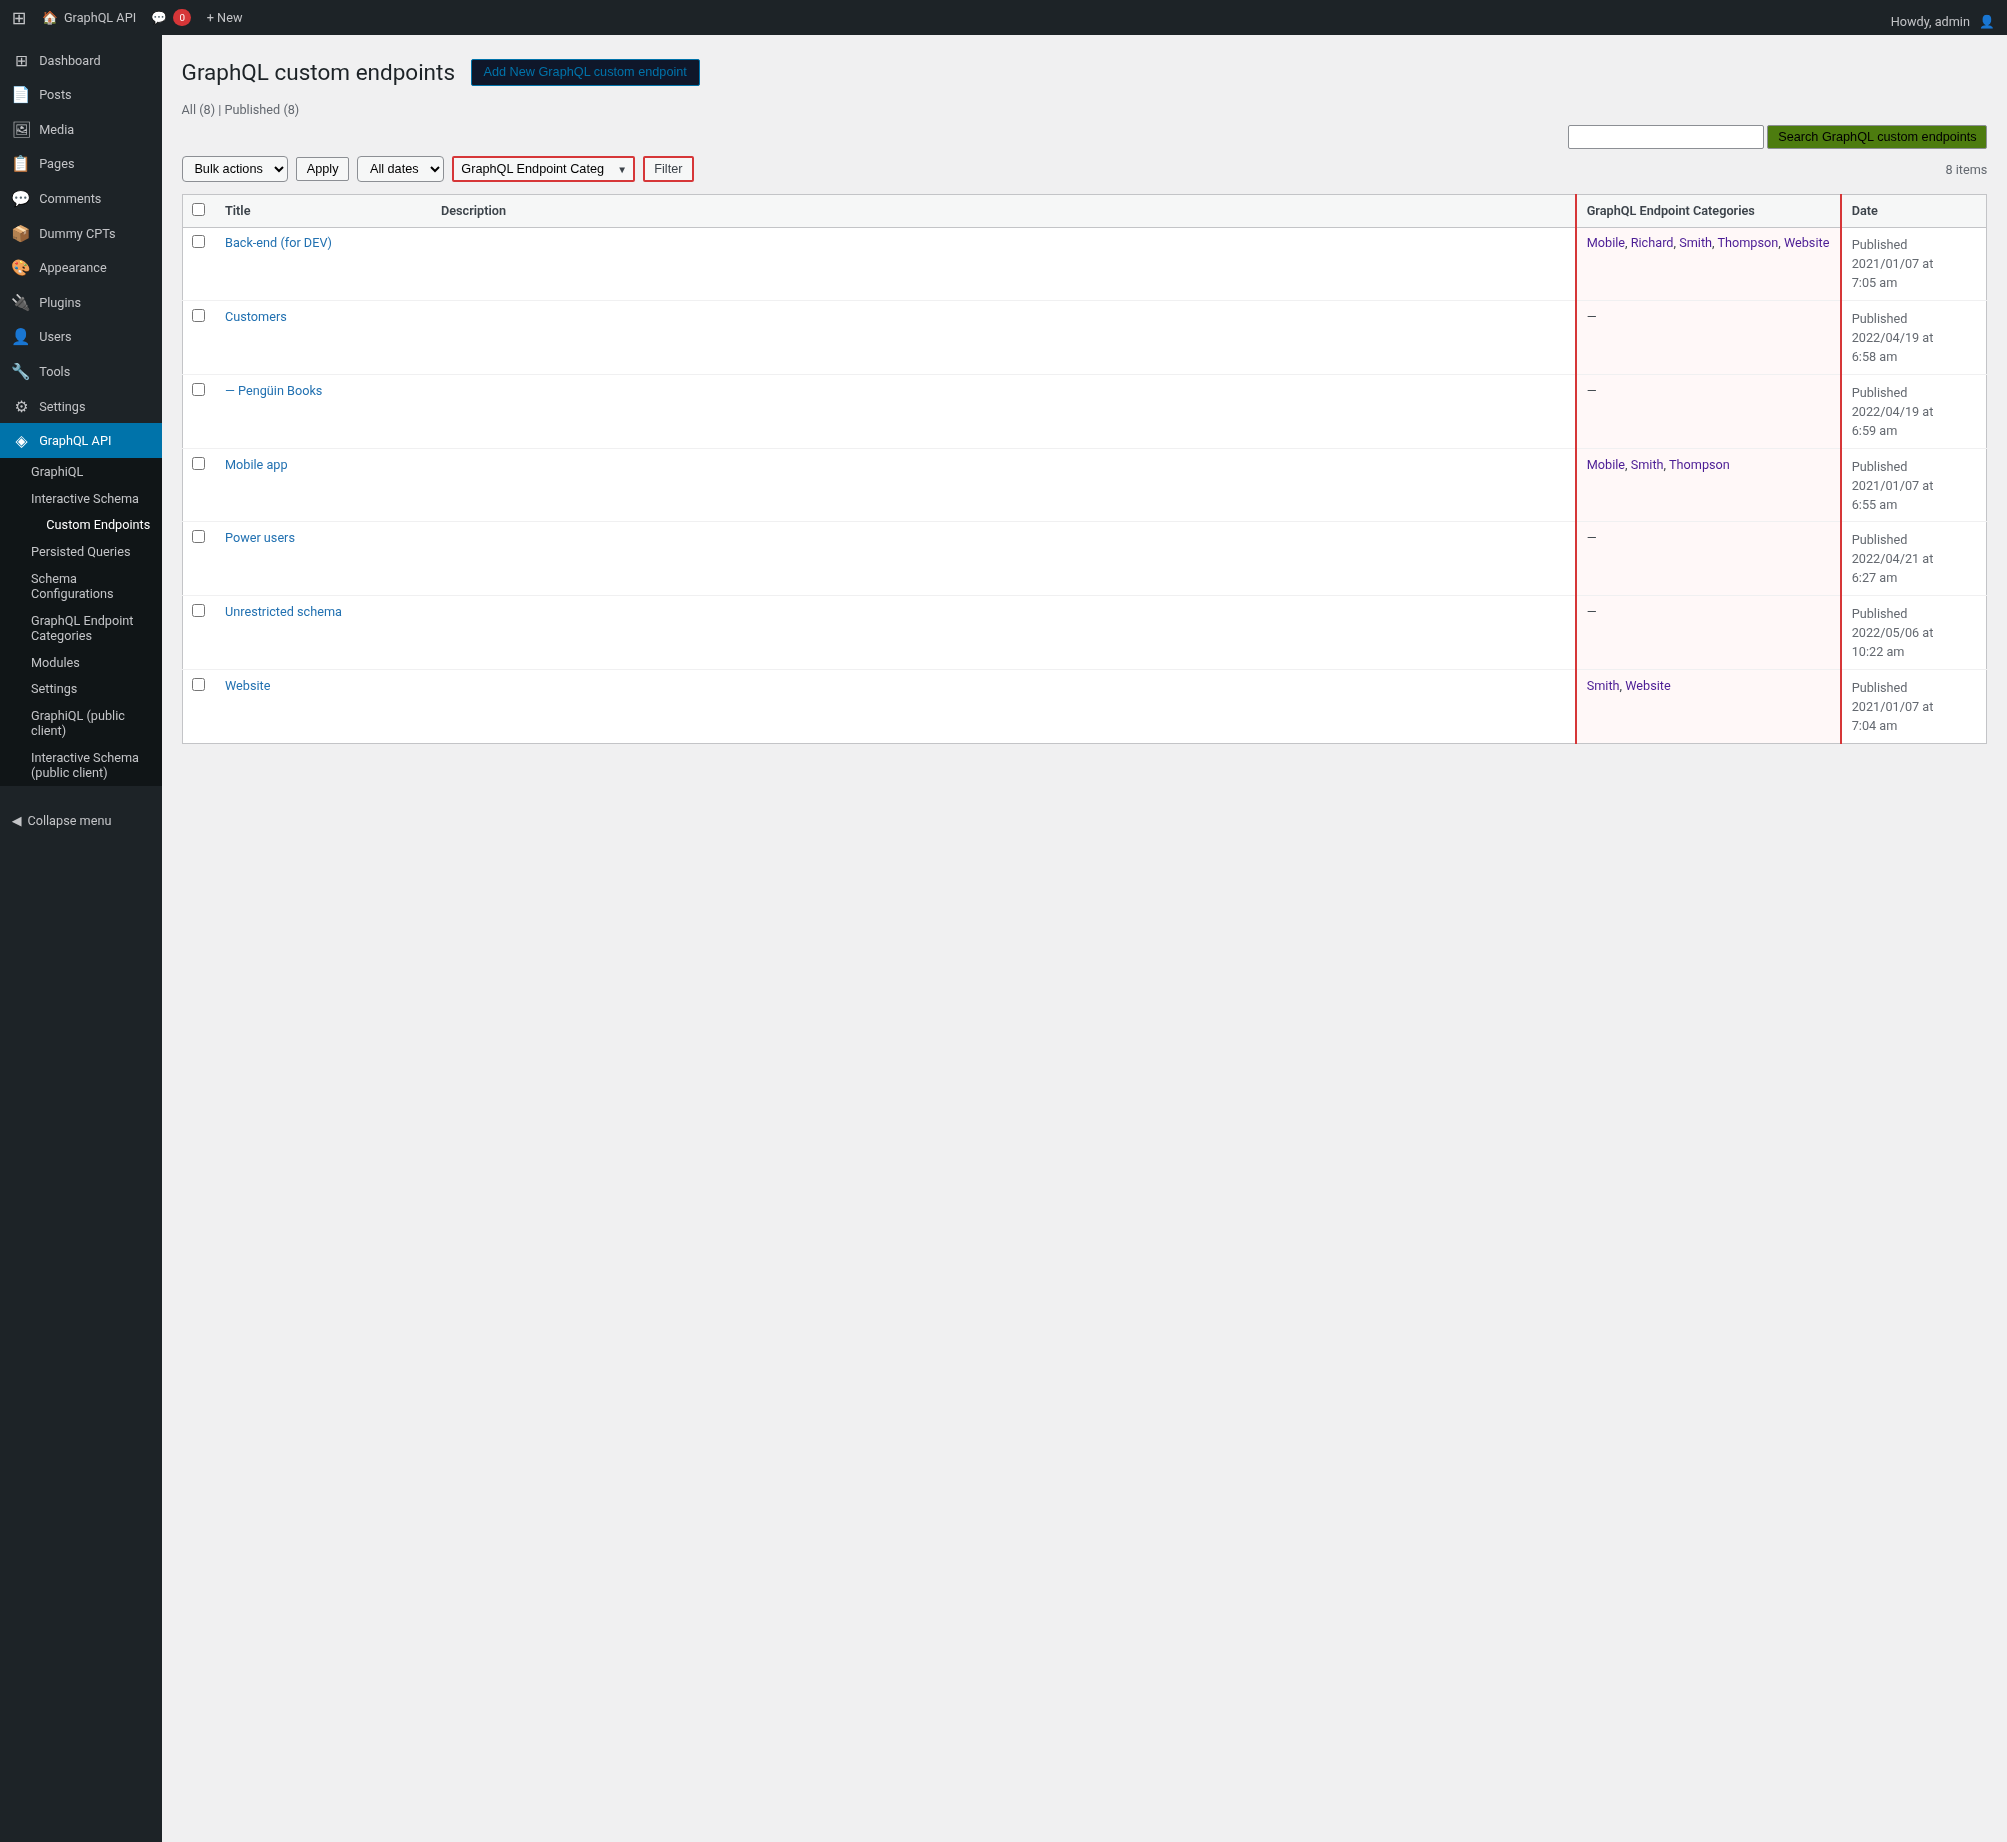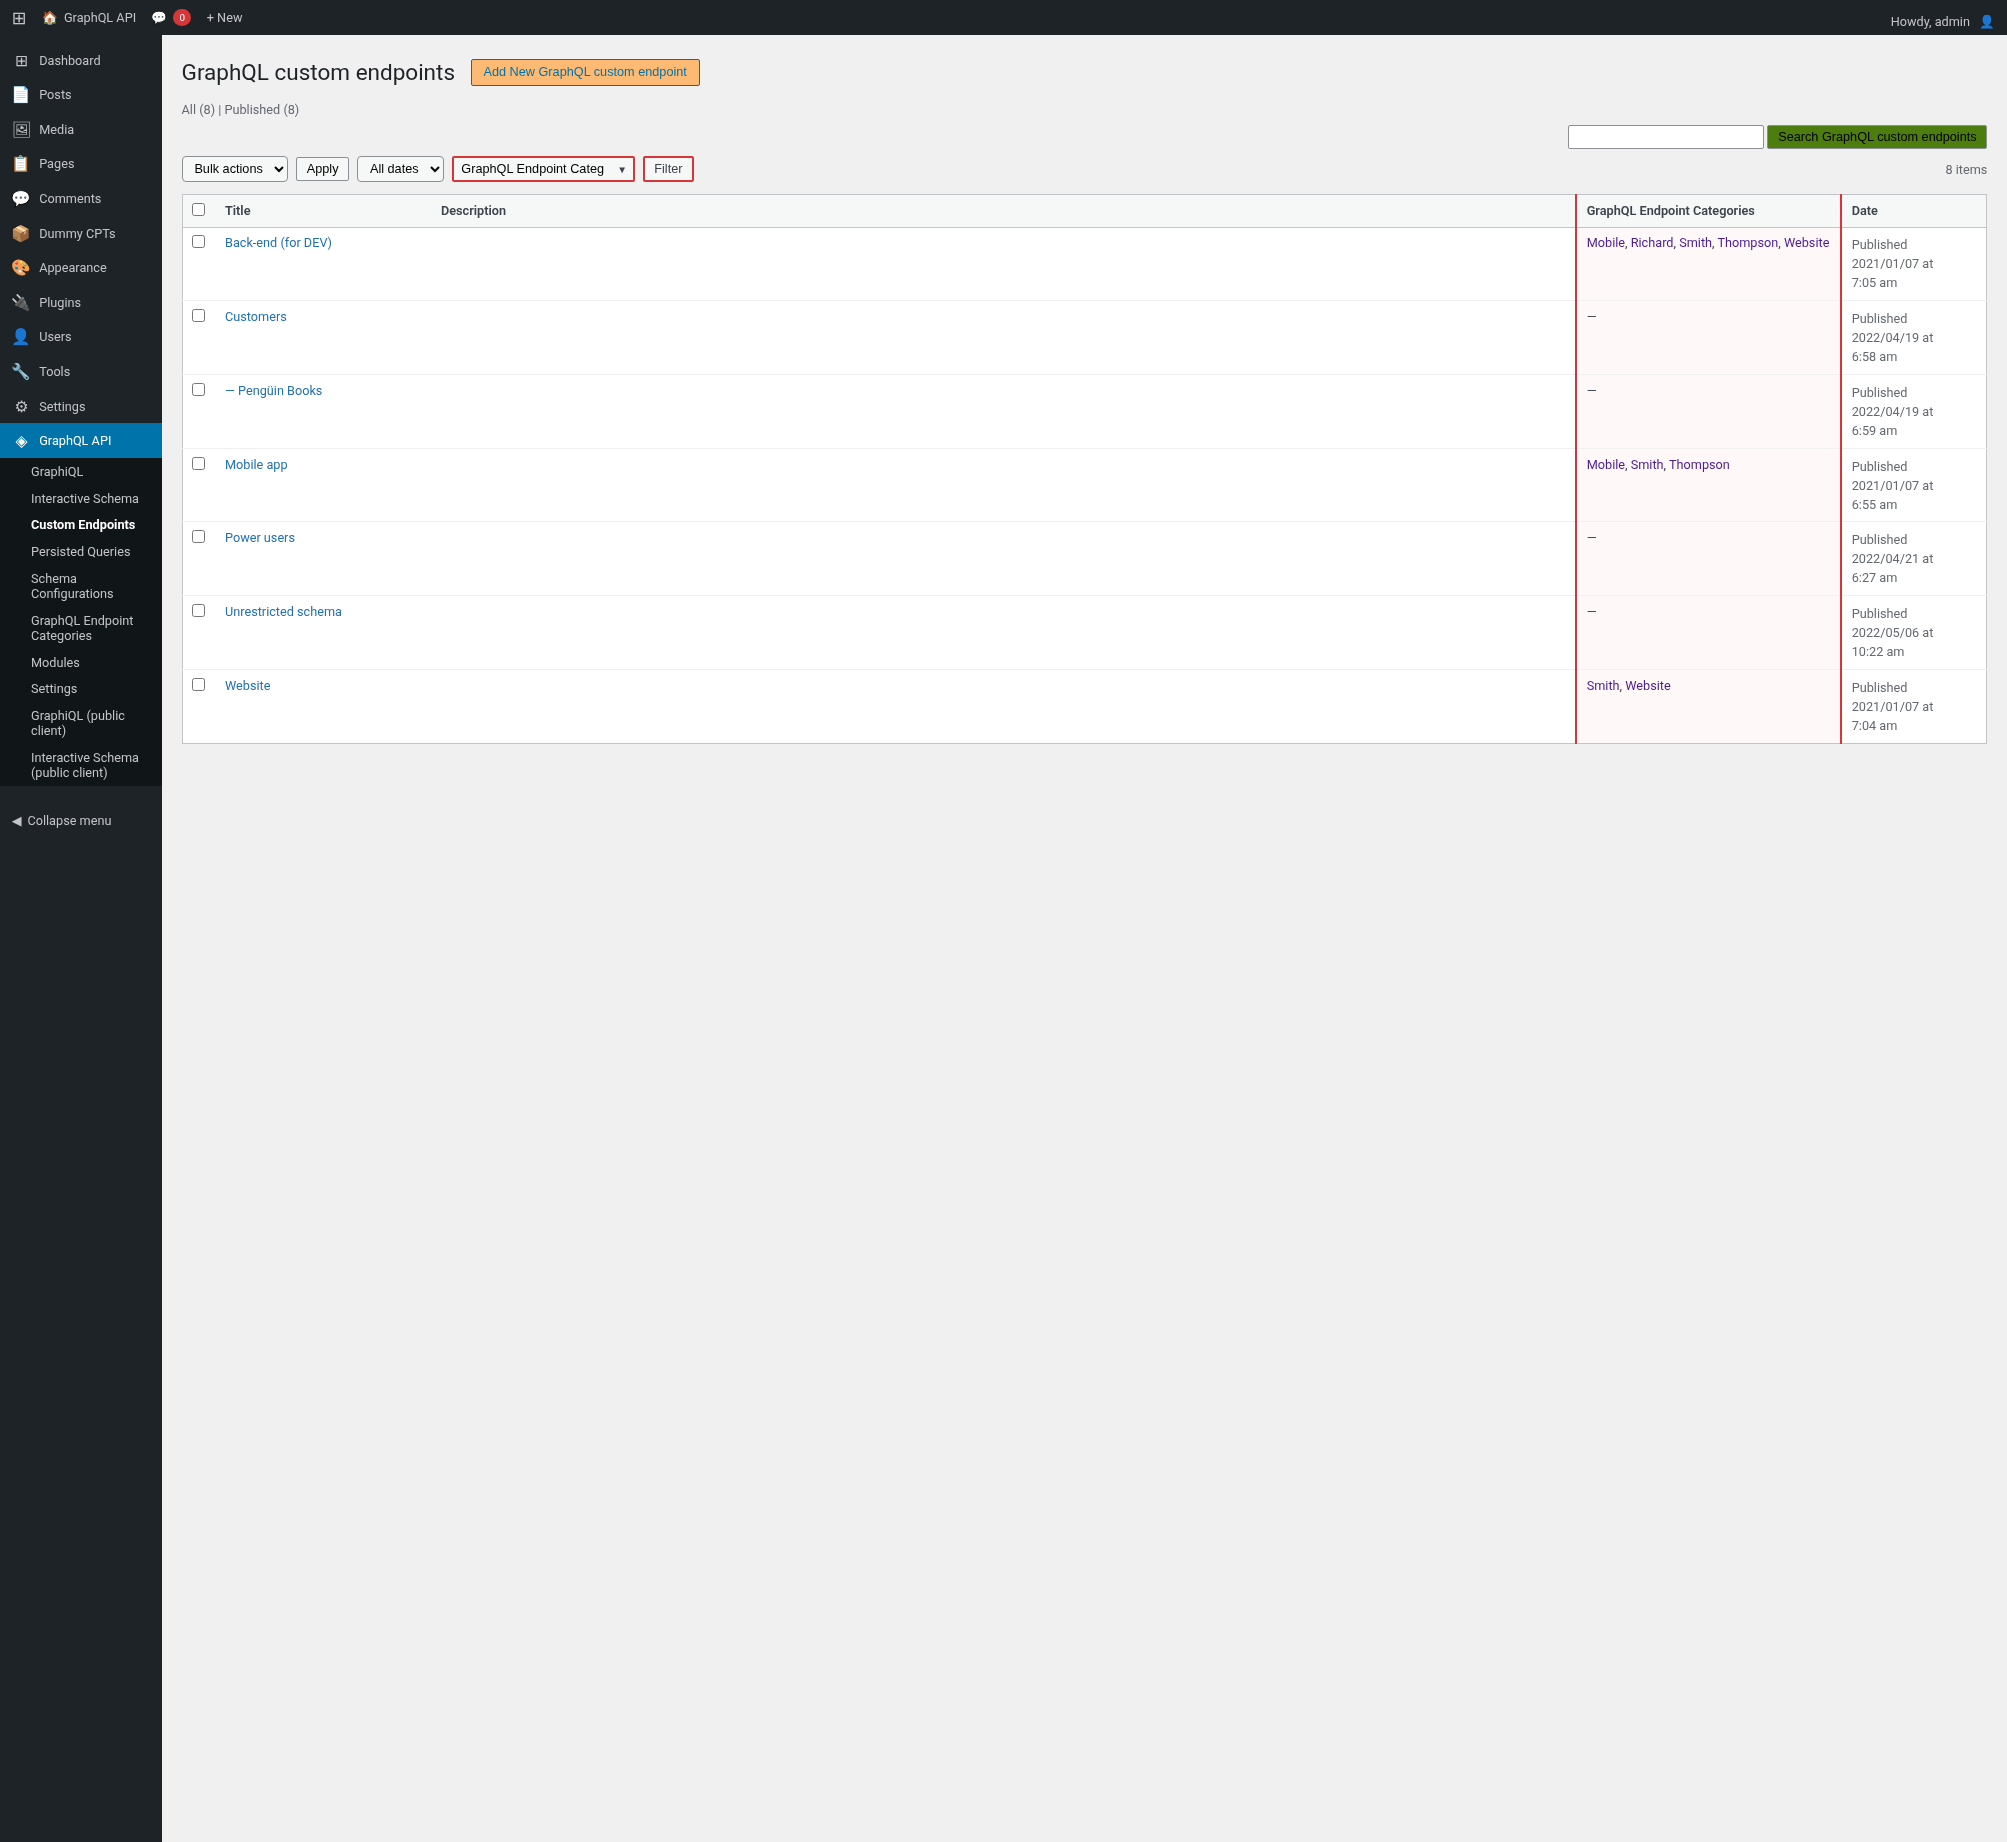--- a/index.html
+++ b/index.html
@@ -74,21 +74,21 @@
       align-items: center;
       gap: 15.7px;
       margin-bottom: 15.7px;
     }
     .page-title {
       font-size: 22.5px;
       font-weight: 400;
       color: #1d2327;
     }
     .add-new-btn {
-      background: #fdba74;
+      background: #0f172a;
       border: 1px solid #0073aa;
       color: #0073aa;
       padding: 5.9px 11.8px;
       cursor: pointer;
       font-size: 12.7px;
       border-radius: 2px;
     }
 
     
     .filter-links {
@@ -310,21 +310,21 @@
       <span>GraphQL API</span>
     </div>
 
     <div class="sidebar-submenu">
       <div class="sidebar-subitem">
         <span>GraphiQL</span>
       </div>
       <div class="sidebar-subitem">
         <span>Interactive Schema</span>
       </div>
-      <div class="sidebar-subitem active" style="color:#fff;font-weight:700;">
+      <div class="sidebar-subitem active" style="color:#fff;font-weight:400;text-align:right;">
         <span>Custom Endpoints</span>
       </div>
       <div class="sidebar-subitem">
         <span>Persisted Queries</span>
       </div>
       <div class="sidebar-subitem">
         <span>Schema Configurations</span>
       </div>
       <div class="sidebar-subitem">
         <span>GraphQL Endpoint Categories</span>

